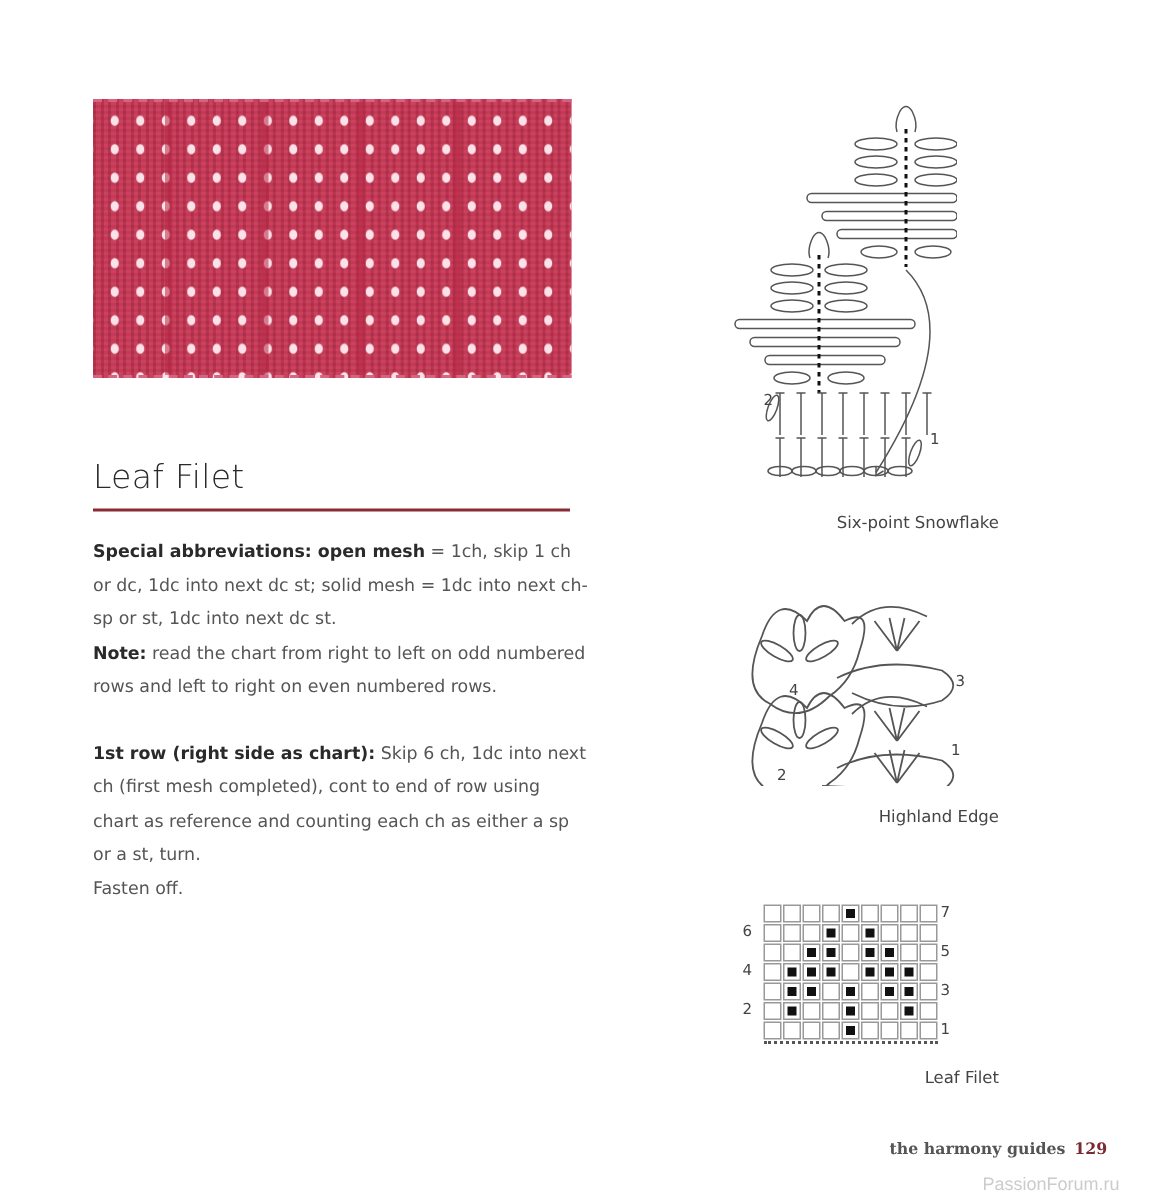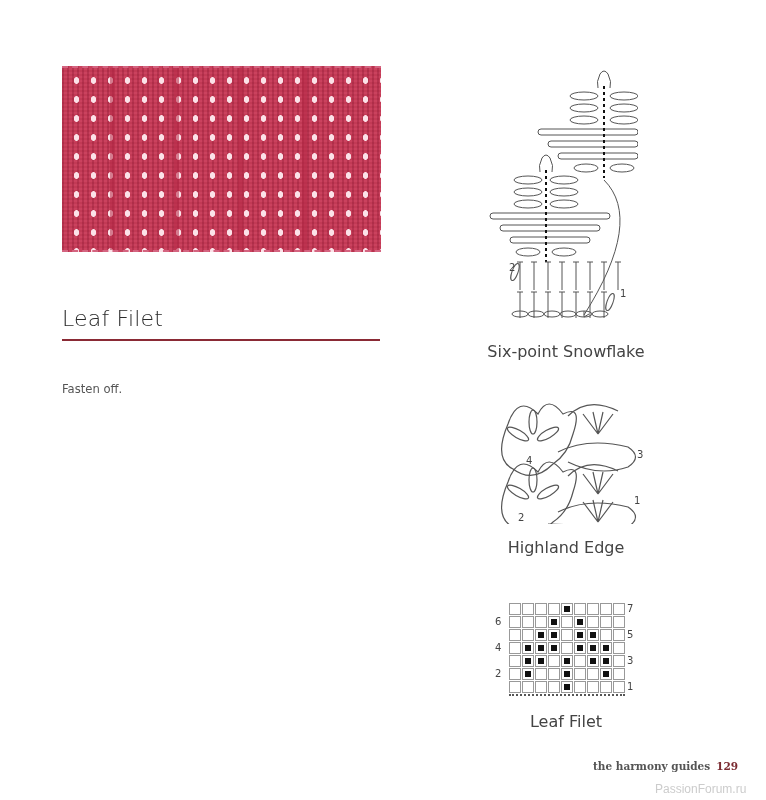--- a/index.html
+++ b/index.html
@@ -15,21 +15,21 @@
     border-top:2px dashed #d46480;border-bottom:2px dashed #d46480;
   }
   .swatch .col{position:absolute;top:0;bottom:0;width:5px;background:rgba(180,40,70,0.55);}
   .title{position:absolute;left:62px;top:306px;font-size:22px;font-weight:300;color:#2a2a2a;letter-spacing:0.2px;}
   .rule{position:absolute;left:62px;top:339px;width:318px;height:2px;background:#8a2a35;}
   .body{position:absolute;left:62px;top:356px;width:330px;font-size:11.6px;line-height:22.5px;color:#555;}
   .body p{margin:0;}
   .body b{color:#2a2a2a;font-weight:bold;}
   .gap{height:22px;}
   .fig{position:absolute;}
-  .caption{position:absolute;font-size:16px;color:#444;text-align:center;width:200px;}
+  .caption{position:absolute;font-size:11px;color:#444;text-align:right;width:200px;}
   .filet{position:absolute;left:509px;top:603px;display:grid;grid-template-columns:repeat(9,12px);grid-auto-rows:12px;gap:1px;border-bottom:2px dotted #555;padding-bottom:1px;}
   .cell{width:10px;height:10px;border:1px solid #999;background:#fff;display:flex;align-items:center;justify-content:center;}
   .cell.f::after{content:"";width:6px;height:6px;background:#111;}
   .rlabel{position:absolute;font-size:10px;color:#444;}
   .footer{position:absolute;left:593px;top:760px;font-family:"DejaVu Serif","Liberation Serif",serif;font-size:10.5px;color:#555;font-weight:bold;}
   .footer .pg{margin-left:6px;color:#7a2a30;}
   .wm{position:absolute;left:655px;top:782px;font-size:12px;color:#ccc;font-family:"Liberation Sans",sans-serif;}
 </style>
 </head>
 <body>
@@ -38,21 +38,24 @@
   <div class="col" style="left:48px"></div>
   <div class="col" style="left:112px"></div>
   <div class="col" style="left:176px"></div>
   <div class="col" style="left:240px"></div>
 </div>
 
 <div class="title">Leaf Filet</div>
 <div class="rule"></div>
 
 <div class="body">
+  <p><b>Special abbreviations: open mesh</b><span> = 1ch, skip 1 ch or dc, 1dc into next dc st; solid mesh = 1dc into next ch-sp or st, 1dc into next dc st.</span></p>
+  <p><b>Note:</b><span> read the chart from right to left on odd numbered rows and left to right on even numbered rows.</span></p>
   <div class="gap"></div>
+  <p><b>1st row (right side as chart):</b><span> Skip 6 ch, 1dc into next ch (first mesh completed), cont to end of row using chart as reference and counting each ch as either a sp or a st, turn.</span></p>
   <p>Fasten off.</p>
 </div>
 
 <svg class="fig" style="left:488px;top:66px" width="150" height="260" fill="none" stroke="#555" stroke-width="1">
   <g>
     <path d="M112 8 q-4 8 -2 14 M120 8 q4 8 2 14 M112 8 q4 -6 8 0"></path>
     <ellipse cx="96" cy="30" rx="14" ry="4"></ellipse>
       <ellipse cx="136" cy="30" rx="14" ry="4"></ellipse>
     <ellipse cx="96" cy="42" rx="14" ry="4"></ellipse>
       <ellipse cx="136" cy="42" rx="14" ry="4"></ellipse>

